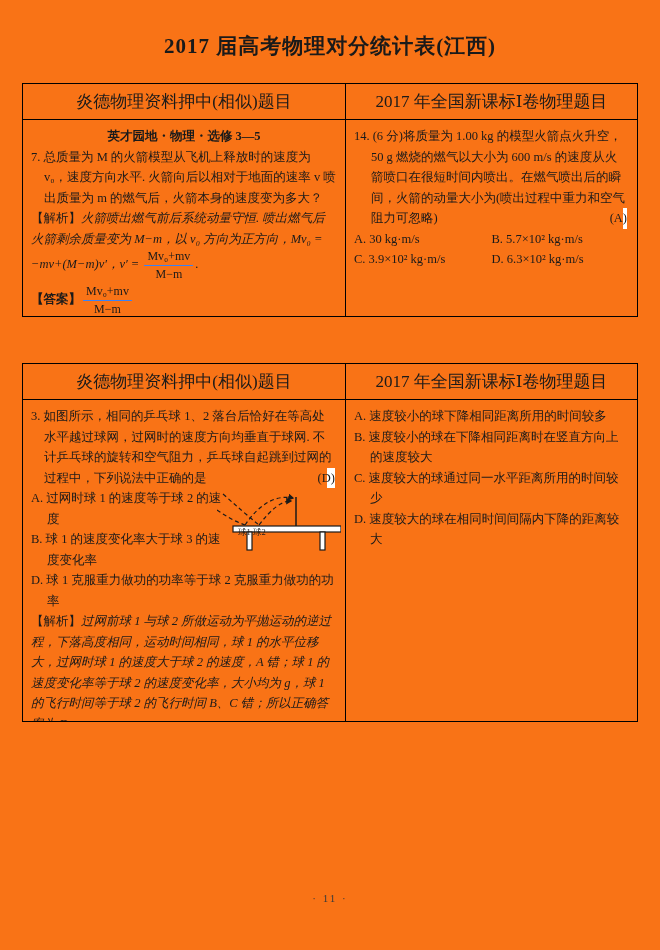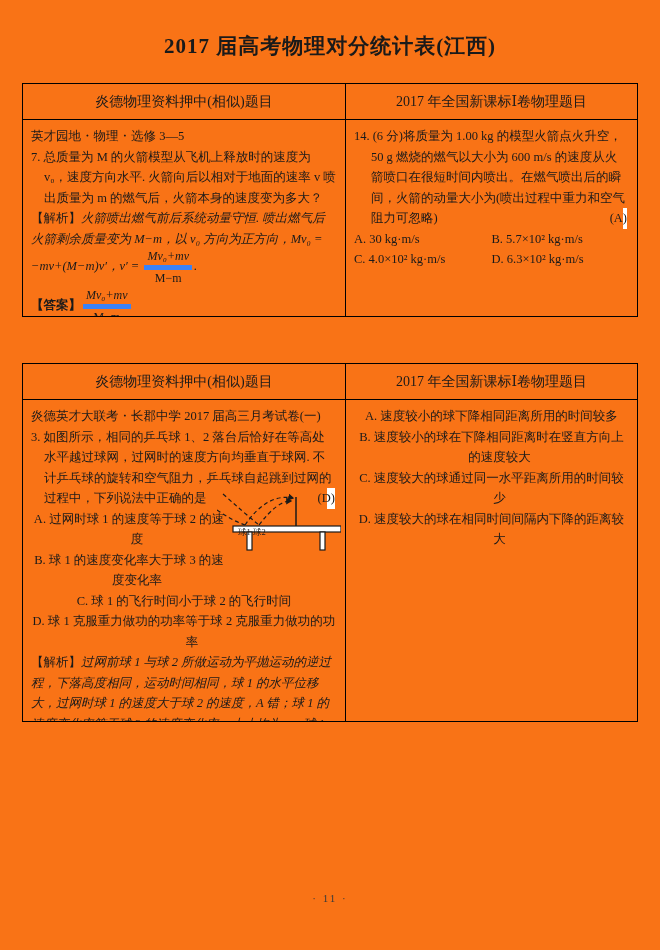--- a/index.html
+++ b/index.html
@@ -24,54 +24,54 @@
     border:1.5px solid #000;
   }
   .ctable--1 { top:83px; height:234px; }
   .ctable--2 { top:363px; height:359px; }
   .ctable__header {
     display:flex; height:36px;
     border-bottom:1px solid #000;
   }
   .ctable__hcell {
     display:flex; align-items:center; justify-content:center;
-    font-size:14px;
+    font-size:17px;
   }
   .ctable__body { display:flex; height:calc(100% - 36px); }
   .col-left  { width:52.6%; border-right:1px solid #000; }
   .col-right { width:47.4%; }
   .cell {
     position:relative;
     padding:6px 8px 4px 8px;
     font-size:12.5px; line-height:20.5px;
     overflow:hidden; height:100%;
   }
-  .source-line { font-weight:normal; }
+  .source-line { font-weight:bold;text-align:center; }
   .problem { position:relative; }
   .hang13 { padding-left:13px; text-indent:-13px; }
   .hang17 { padding-left:17px; text-indent:-17px; }
   .answer-letter {
     position:absolute; right:2px; bottom:0;
     background:#fff; padding-left:4px;
   }
   .options-grid {
     display:flex; flex-wrap:wrap;
   }
   .options-grid .opt { width:50%; }
   .opt { white-space:nowrap; }
-  .opt-block { padding-left:16px; text-indent:-16px;text-align:center; }
+  .opt-block { padding-left:16px; text-indent:-16px; }
   .opt-narrow { max-width:196px; }
   .analysis .lbl { font-weight:normal; font-style:normal; }
   .analysis .bdy { font-style:italic; }
   .frac {
     display:inline-block; vertical-align:middle;
     text-align:center; font-size:12px; line-height:15px;
     margin:0 2px;
   }
-  .frac .num { display:block; border-bottom:5px solid #3b82f6; padding:0 3px 1px;font-style:italic; }
+  .frac .num { display:block; border-bottom:1px solid #3b82f6; padding:0 3px 1px; }
   .frac .den { display:block; padding-top:1px;text-align:center; }
   .formula-line { margin-top:2px; }
   .fig {
     position:absolute; right:4px; top:88px;
     width:124px; height:64px;
   }
   .page-number {
     position:absolute; top:892px; left:0; width:100%;
     text-align:center; font-size:11px; color:#3a3a3a;
     letter-spacing:2px;
@@ -104,37 +104,36 @@
       </div>
 
       <div class="cell col-right">
         <div class="problem hang17">
           <span>14. (6 分)将质量为 1.00 kg 的模型火箭点火升空，50 g 燃烧的燃气以大小为 600 m/s 的速度从火箭喷口在很短时间内喷出。在燃气喷出后的瞬间，火箭的动量大小为(喷出过程中重力和空气阻力可忽略)</span>
           <span class="answer-letter">(A)</span>
         </div>
         <div class="options-grid">
           <div class="opt"><span>A.</span> <span>30 kg·m/s</span></div>
           <div class="opt"><span>B.</span> <span>5.7×10² kg·m/s</span></div>
-          <div class="opt"><span>C.</span> <span>4.0×10² kg·m/s</span></div>
+          <div class="opt"><span>C.</span> <span>3.9×10² kg·m/s</span></div>
           <div class="opt"><span>D.</span> <span>6.3×10² kg·m/s</span></div>
         </div>
       </div>
 
     </div>
   </div>
 
   <div class="ctable ctable--2">
     <div class="ctable__header">
       <div class="ctable__hcell col-left">炎德物理资料押中(相似)题目</div>
       <div class="ctable__hcell col-right">2017 年全国新课标Ⅰ卷物理题目</div>
     </div>
     <div class="ctable__body">
 
       <div class="cell col-left">
-        <div class="source-line">炎德英才大联考・长郡中学 2017 届高三月考试卷(一)</div>
         <div class="problem hang13">
           <span>3. 如图所示，相同的乒乓球 1、2 落台后恰好在等高处水平越过球网，过网时的速度方向均垂直于球网. 不计乒乓球的旋转和空气阻力，乒乓球自起跳到过网的过程中，下列说法中正确的是</span>
           <span class="answer-letter">(D)</span>
         </div>
 
         <svg class="fig" viewBox="0 0 124 64" xmlns="http://www.w3.org/2000/svg">
           <defs>
             <marker id="arrow" markerWidth="6" markerHeight="6" refX="4" refY="3" orient="auto">
               <path d="M0,0 L5,3 L0,6 Z" fill="#1a1a1a"></path>
             </marker>
@@ -151,21 +150,20 @@
           <rect x="16" y="38" width="108" height="6" fill="#ffffff" stroke="#1a1a1a" stroke-width="1.2"></rect>
 
           <rect x="30" y="44" width="5" height="18" fill="#ffffff" stroke="#1a1a1a" stroke-width="1.2"></rect>
           <rect x="103" y="44" width="5" height="18" fill="#ffffff" stroke="#1a1a1a" stroke-width="1.2"></rect>
 
           <text x="21" y="47" font-size="8.5" fill="#1a1a1a">球1 球2</text>
         </svg>
 
         <div class="opt opt-block opt-narrow" style="white-space:normal"><span>A.</span> <span>过网时球 1 的速度等于球 2 的速度</span></div>
         <div class="opt opt-block opt-narrow" style="white-space:normal"><span>B.</span> <span>球 1 的速度变化率大于球 3 的速度变化率</span></div>
-        <div class="opt opt-block" style="white-space:normal"><span>C.</span> <span>球 1 的飞行时间小于球 2 的飞行时间</span></div>
         <div class="opt opt-block" style="white-space:normal"><span>D.</span> <span>球 1 克服重力做功的功率等于球 2 克服重力做功的功率</span></div>
 
         <div class="analysis">
           <span class="lbl">【解析】</span><span class="bdy">过网前球 1 与球 2 所做运动为平抛运动的逆过程，下落高度相同，运动时间相同，球 1 的水平位移大，过网时球 1 的速度大于球 2 的速度，A 错；球 1 的速度变化率等于球 2 的速度变化率，大小均为 g，球 1 的飞行时间等于球 2 的飞行时间 B、C 错；所以正确答案为 D.</span>
         </div>
       </div>
 
       <div class="cell col-right">
         <div class="opt opt-block" style="white-space:normal"><span>A.</span> <span>速度较小的球下降相同距离所用的时间较多</span></div>
         <div class="opt opt-block" style="white-space:normal"><span>B.</span> <span>速度较小的球在下降相同距离时在竖直方向上的速度较大</span></div>

